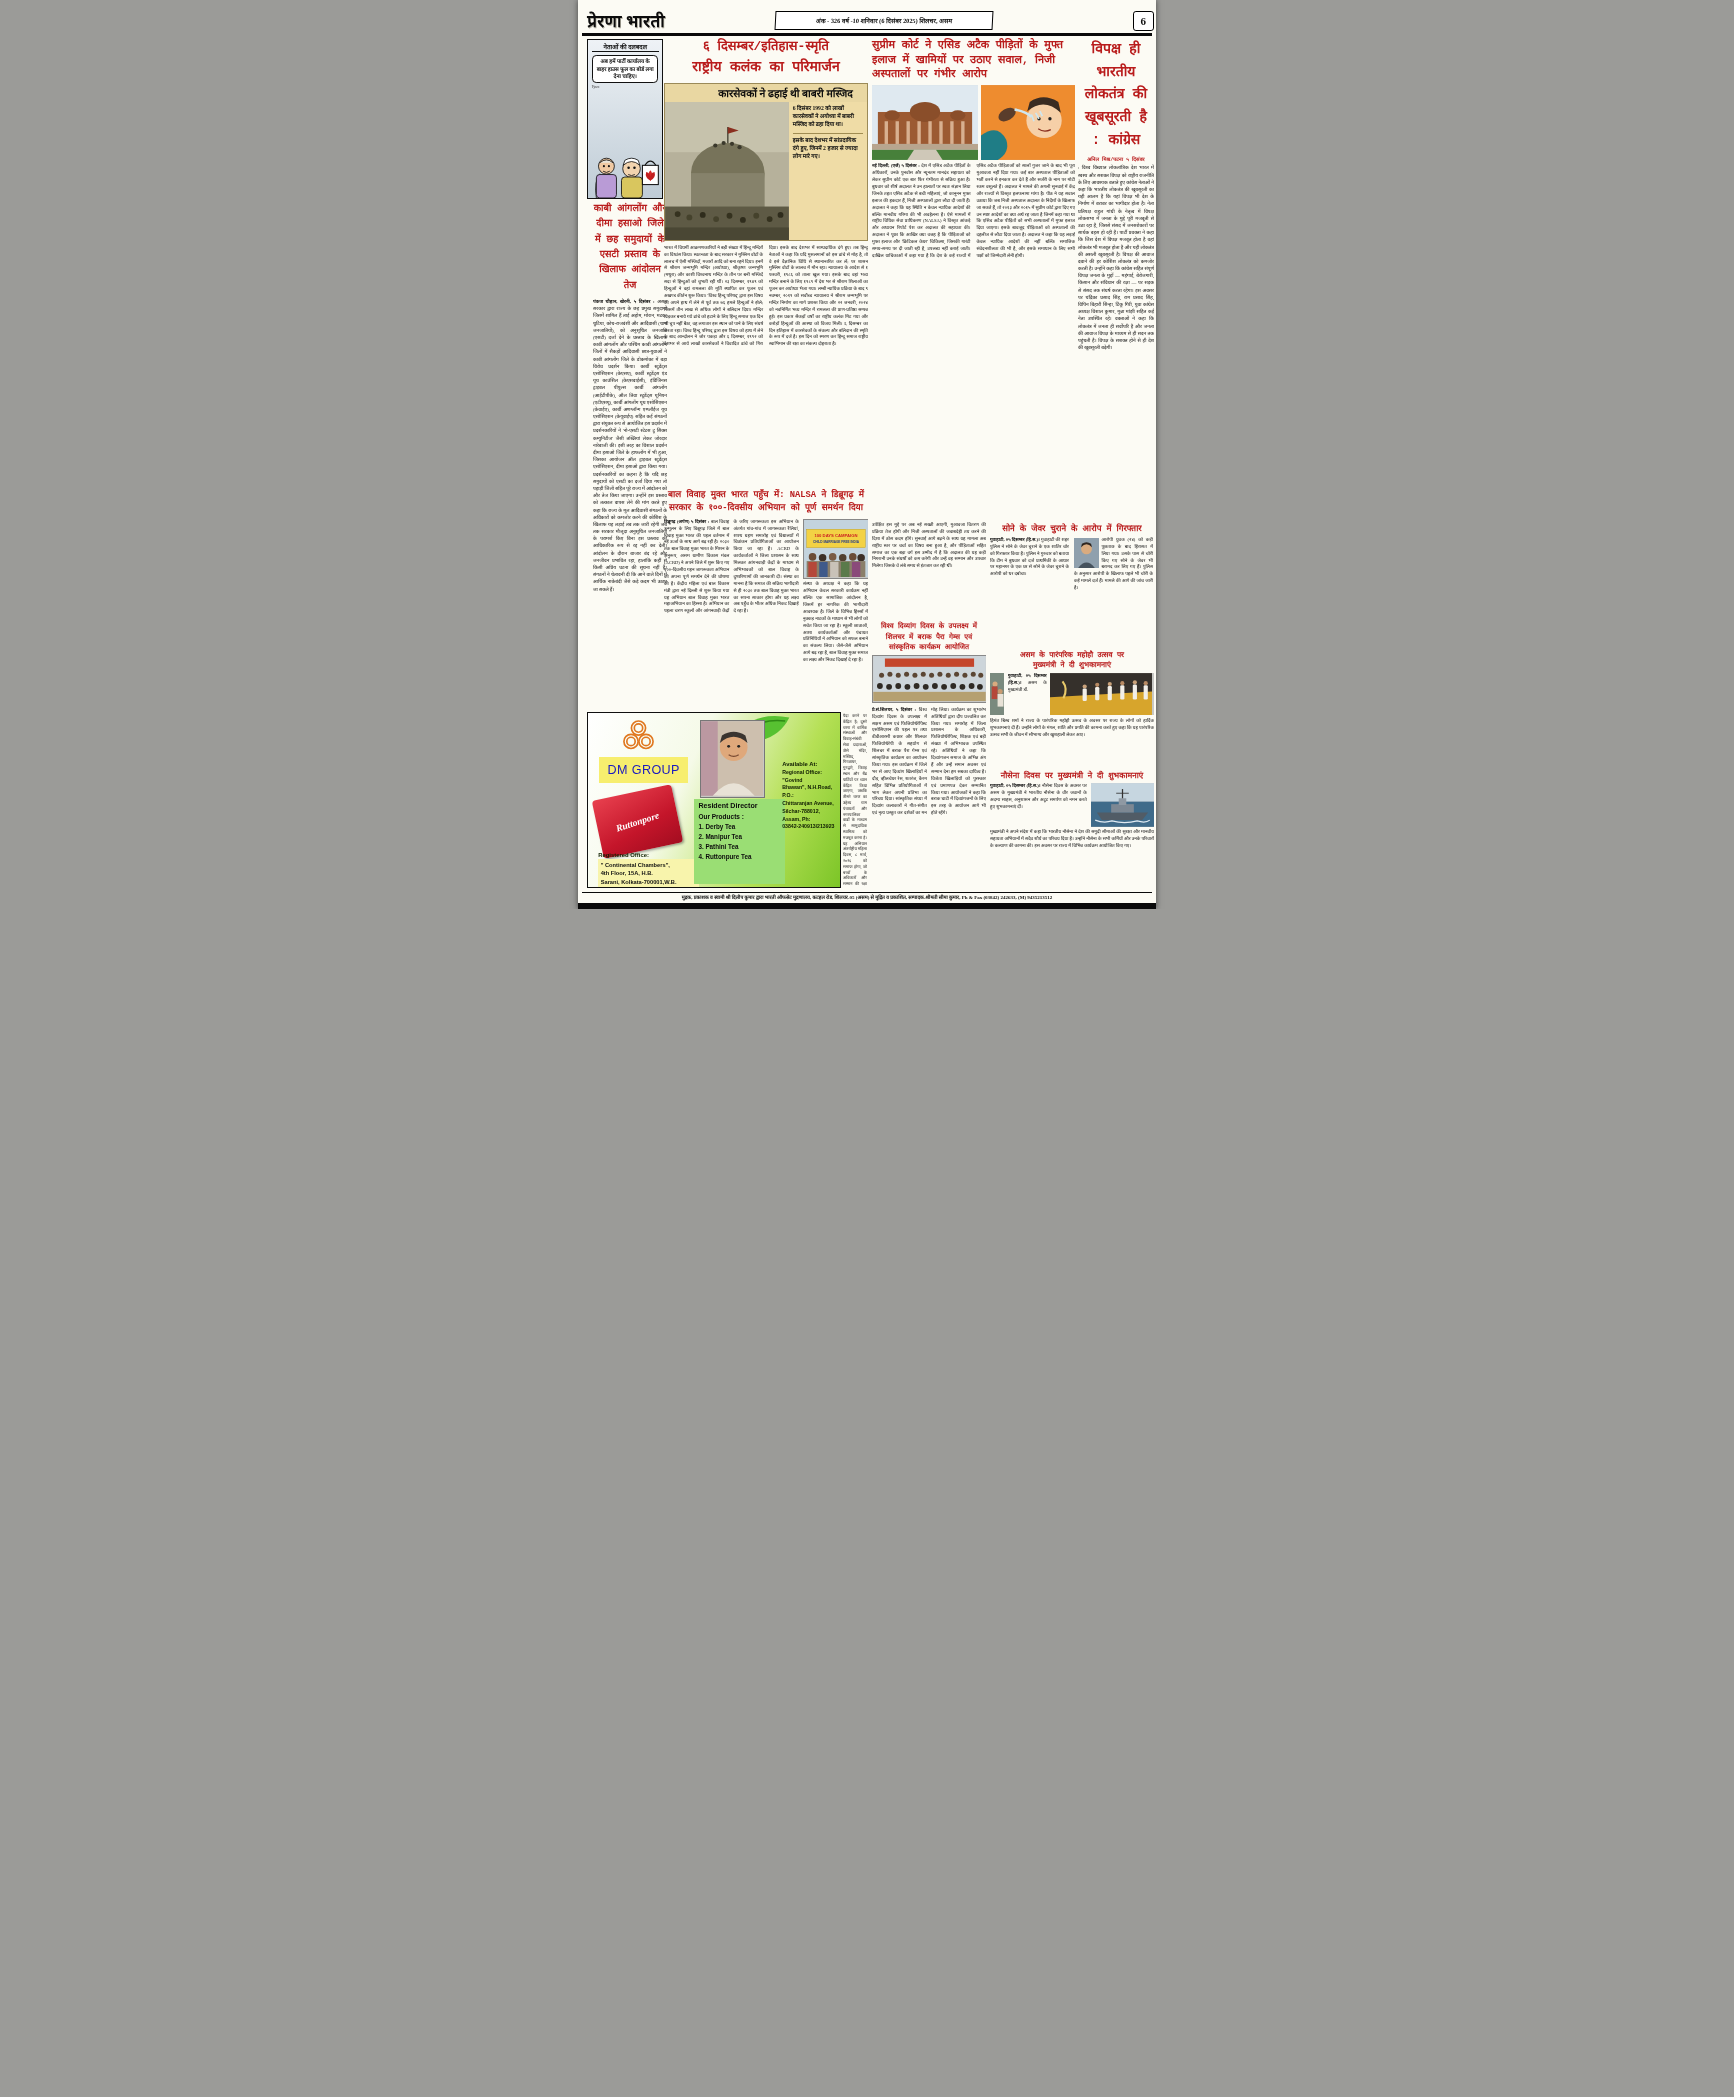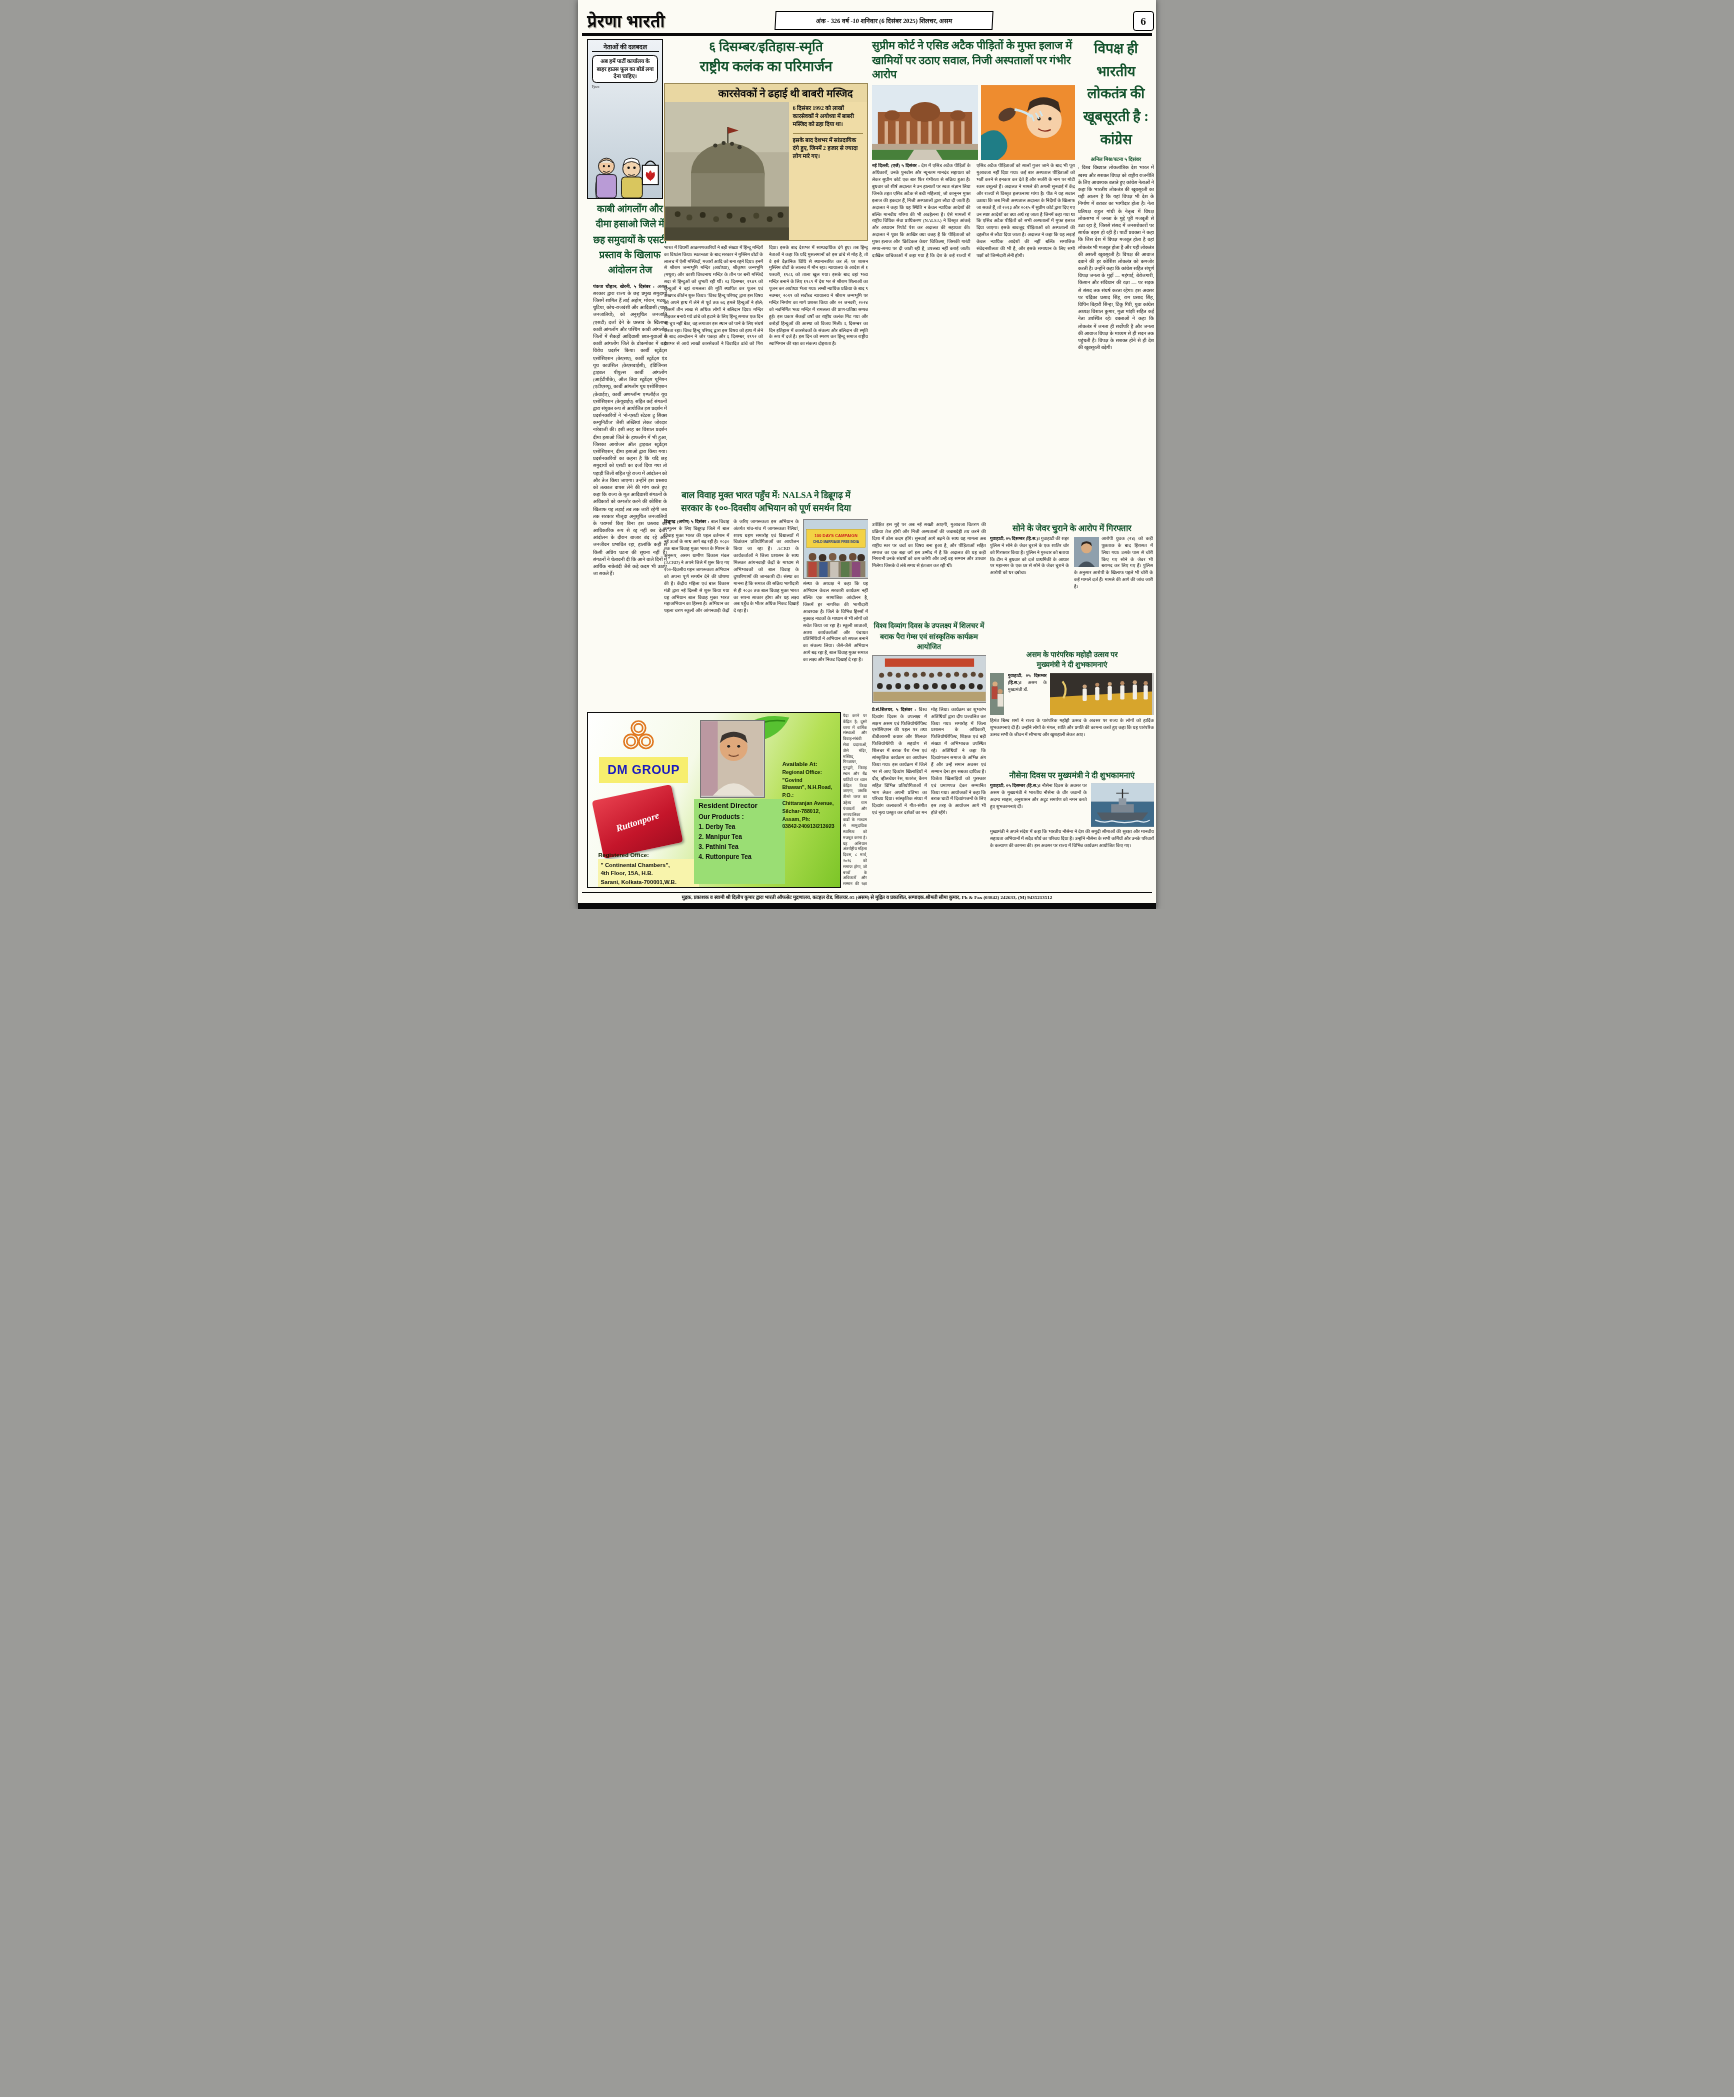--- a/index.html
+++ b/index.html
@@ -1,19 +1,19 @@
 <!DOCTYPE html>
 <html style="font-size:6.7px"><head>
 <meta charset="utf-8">
 <style>
   html,body{margin:0;padding:0;background:#9b9b98;font-family:"Liberation Serif","DejaVu Sans",serif;}
   .page{position:relative;width:578px;height:909px;margin:0 auto;background:#fcfbf4;color:#101010;
         box-shadow:0 0 5.9px rgba(0,0,0,.55);overflow:hidden;}
   .abs{position:absolute;}
-  .hl{font-weight:bold;text-align:center;color:#14532d;}
+  .hl{font-weight:bold;text-align:center;color:#b91c1c;font-family:Liberation Mono, monospace;}
   .bt{text-align:justify;overflow:hidden;line-height:1.5;}
   .bt b{font-weight:bold;}
   .masthead{font-size:17px;font-weight:bold;letter-spacing:0.4px;color:#0c0c0c;text-shadow:0.8px 0.8px 0 #b9b6a8;}
   .issuebox{border:1.3px double #000;transform:skewX(-3deg);display:flex;align-items:center;justify-content:center;
             font-weight:bold;font-size:6.3px;background:#fff;}
   .pagenum{border:1.3px double #000;border-radius:2.9px;display:flex;align-items:center;justify-content:center;
            font-weight:bold;font-size:11px;background:#fff;}
   .rule{background:#0a0a0a;}
   .cartoon{border:1.3px solid #111;background:linear-gradient(180deg,#eef2f6 0%,#d4dde4 55%,#bfccd6 100%);overflow:hidden;}
   .cartoon .ct{font-weight:bold;font-size:6.3px;text-align:center;border-bottom:0.8px solid #111;margin:1.7px 3.4px 0 3.4px;padding-bottom:0.8px;}
@@ -21,21 +21,21 @@
           font-weight:bold;font-size:5.5px;text-align:center;line-height:1.3;}
   .sig{font-style:italic;font-size:4.2px;color:#333;}
   .banner{background:#e9d7a2;color:#0d0d0d;font-weight:bold;text-align:center;font-size:10.5px;
           display:flex;align-items:center;justify-content:center;padding-left:39px;}
   .cappanel{background:#efdca6;padding:3.8px 3.8px;font-weight:bold;font-size:5.7px;line-height:1.4;}
   .cappanel hr{border:none;border-top:0.6px solid #a08c52;margin:3.4px 0;}
   .cols2{columns:2;column-gap:5.9px;}
   .ph{overflow:hidden;background:#c8c8c4;}
   .adbox{border:1.7px solid #101010;background:linear-gradient(115deg,#ffffff 0%,#f5fae8 38%,#b5e055 72%,#7cc527 100%);overflow:hidden;}
   .dmbox{background:#f7ee6e;display:flex;align-items:center;justify-content:center;}
-  .dmtxt{color:#1b1bbf;font-family:"Liberation Sans",sans-serif;font-weight:bold;font-size:12.6px;letter-spacing:0.4px;}
+  .dmtxt{color:#1b1bbf;font-family:"Liberation Sans",sans-serif;font-weight:normal;font-size:12.6px;letter-spacing:0.4px;}
   .packet{background:linear-gradient(160deg,#e8404e 0%,#c4152a 60%,#a30d20 100%);border-radius:3.8px;
           transform:rotate(-12deg);display:flex;align-items:center;justify-content:center;box-shadow:1.3px 1.7px 2.5px rgba(0,0,0,.35);}
   .packet span{color:#fff;font-style:italic;font-weight:bold;font-size:9.6px;font-family:"Liberation Serif",serif;transform:rotate(-6deg);}
   .prodbox{background:#9ade74;padding:3.4px 4.2px;font-family:"Liberation Sans",sans-serif;font-weight:bold;color:#0c0c0c;}
   .prodbox .t1{font-size:7.1px;}
   .prodbox .t2{font-size:6.5px;margin-top:2.5px;}
   .prodbox ul{list-style:none;margin:2.5px 0 0 0;padding:0;font-size:6.3px;line-height:1.55;}
   .regoff{font-family:"Liberation Sans",sans-serif;font-weight:bold;}
   .regoff .lab{font-size:5.9px;color:#102000;}
   .regoff .adr{background:#f8f4ac;padding:1.7px 2.5px;font-size:5.7px;line-height:1.45;margin-top:1.3px;}

